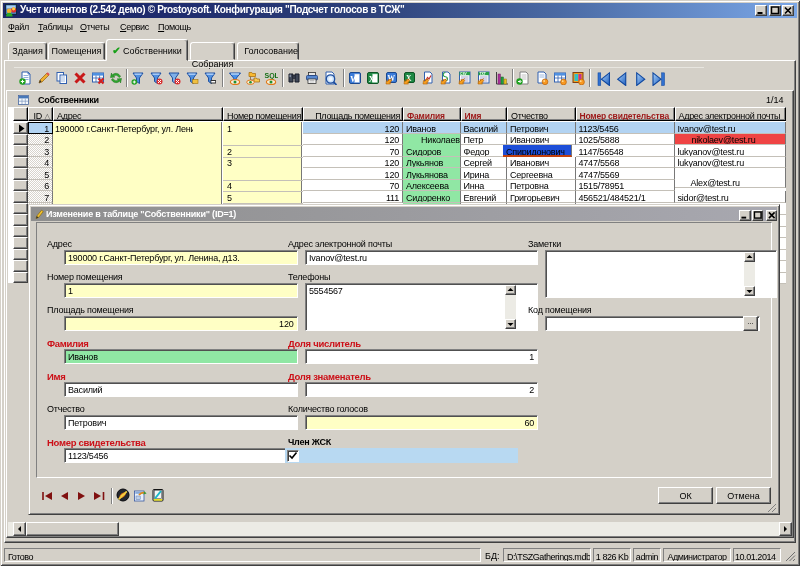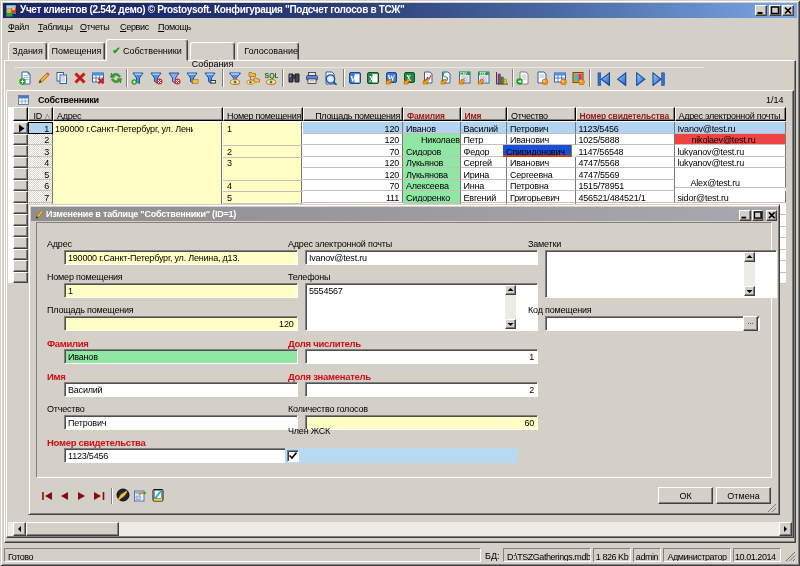--- a/index.html
+++ b/index.html
@@ -407,21 +407,21 @@
     </svg></div>
 <div class="abs raised" style="left:505px; top:319px; width:11px; height:10px; background:#d4d0c8; z-index:6;"><svg width="9" height="8" viewBox="0 0 9 8">
       <path d="M1.5 3 L4.5 6 L7.5 3 Z" fill="#000"></path>
     </svg></div>
 <div class="lbl red" style="left:288px; top:338px; z-index:6;">Доля числитель</div>
 <div class="fld" style="left:285px; top:349px; width:233px; height:15px; background:#fff; text-align:right; z-index:6;">1</div>
 <div class="lbl red" style="left:288px; top:371px; z-index:6;">Доля знаменатель</div>
 <div class="fld" style="left:285px; top:382px; width:233px; height:15px; background:#fff; text-align:right; z-index:6;">2</div>
 <div class="lbl" style="left:288px; top:404px; z-index:6;">Количество голосов</div>
 <div class="fld" style="left:285px; top:415px; width:233px; height:15px; background:#ffffc5; text-align:right; z-index:6;">60</div>
-<div class="lbl" style="left:288px; top:426px; z-index:6;">Член ЖСК</div>
+<div class="lbl" style="left:288px; top:437px; z-index:6;font-weight:bold;">Член ЖСК</div>
 <div class="abs" style="left:285px; top:448px; width:233px; height:15px; background:#b8d9f2; z-index:6;"></div>
 <div class="abs" style="left:287px; top:449.5px; width:12px; height:12px; background:#fff; border:1px solid; border-color:#808080 #fff #fff #808080; box-shadow: inset 1px 1px 0 #404040; z-index:6;"><svg width="10" height="10" viewBox="0 0 10 10">
       <path d="M1.5 4.5 L4 7 L8.5 1.5" stroke="#000" stroke-width="1.6" fill="none"></path>
     </svg></div>
 <div class="lbl" style="left:528px; top:239px; z-index:6;">Заметки</div>
 <div class="fld" style="left:525px; top:250px; width:232px; height:48px; background:#fff;  z-index:6;"></div>
 <div class="abs" style="left:744px; top:252px; width:11px; height:44px; background:#ecebe5; z-index:6;"></div>
 <div class="abs raised" style="left:744px; top:252px; width:11px; height:10px; background:#d4d0c8; z-index:6;"><svg width="9" height="8" viewBox="0 0 9 8">
       <path d="M1.5 5 L4.5 2 L7.5 5 Z" fill="#000"></path>
     </svg></div>

